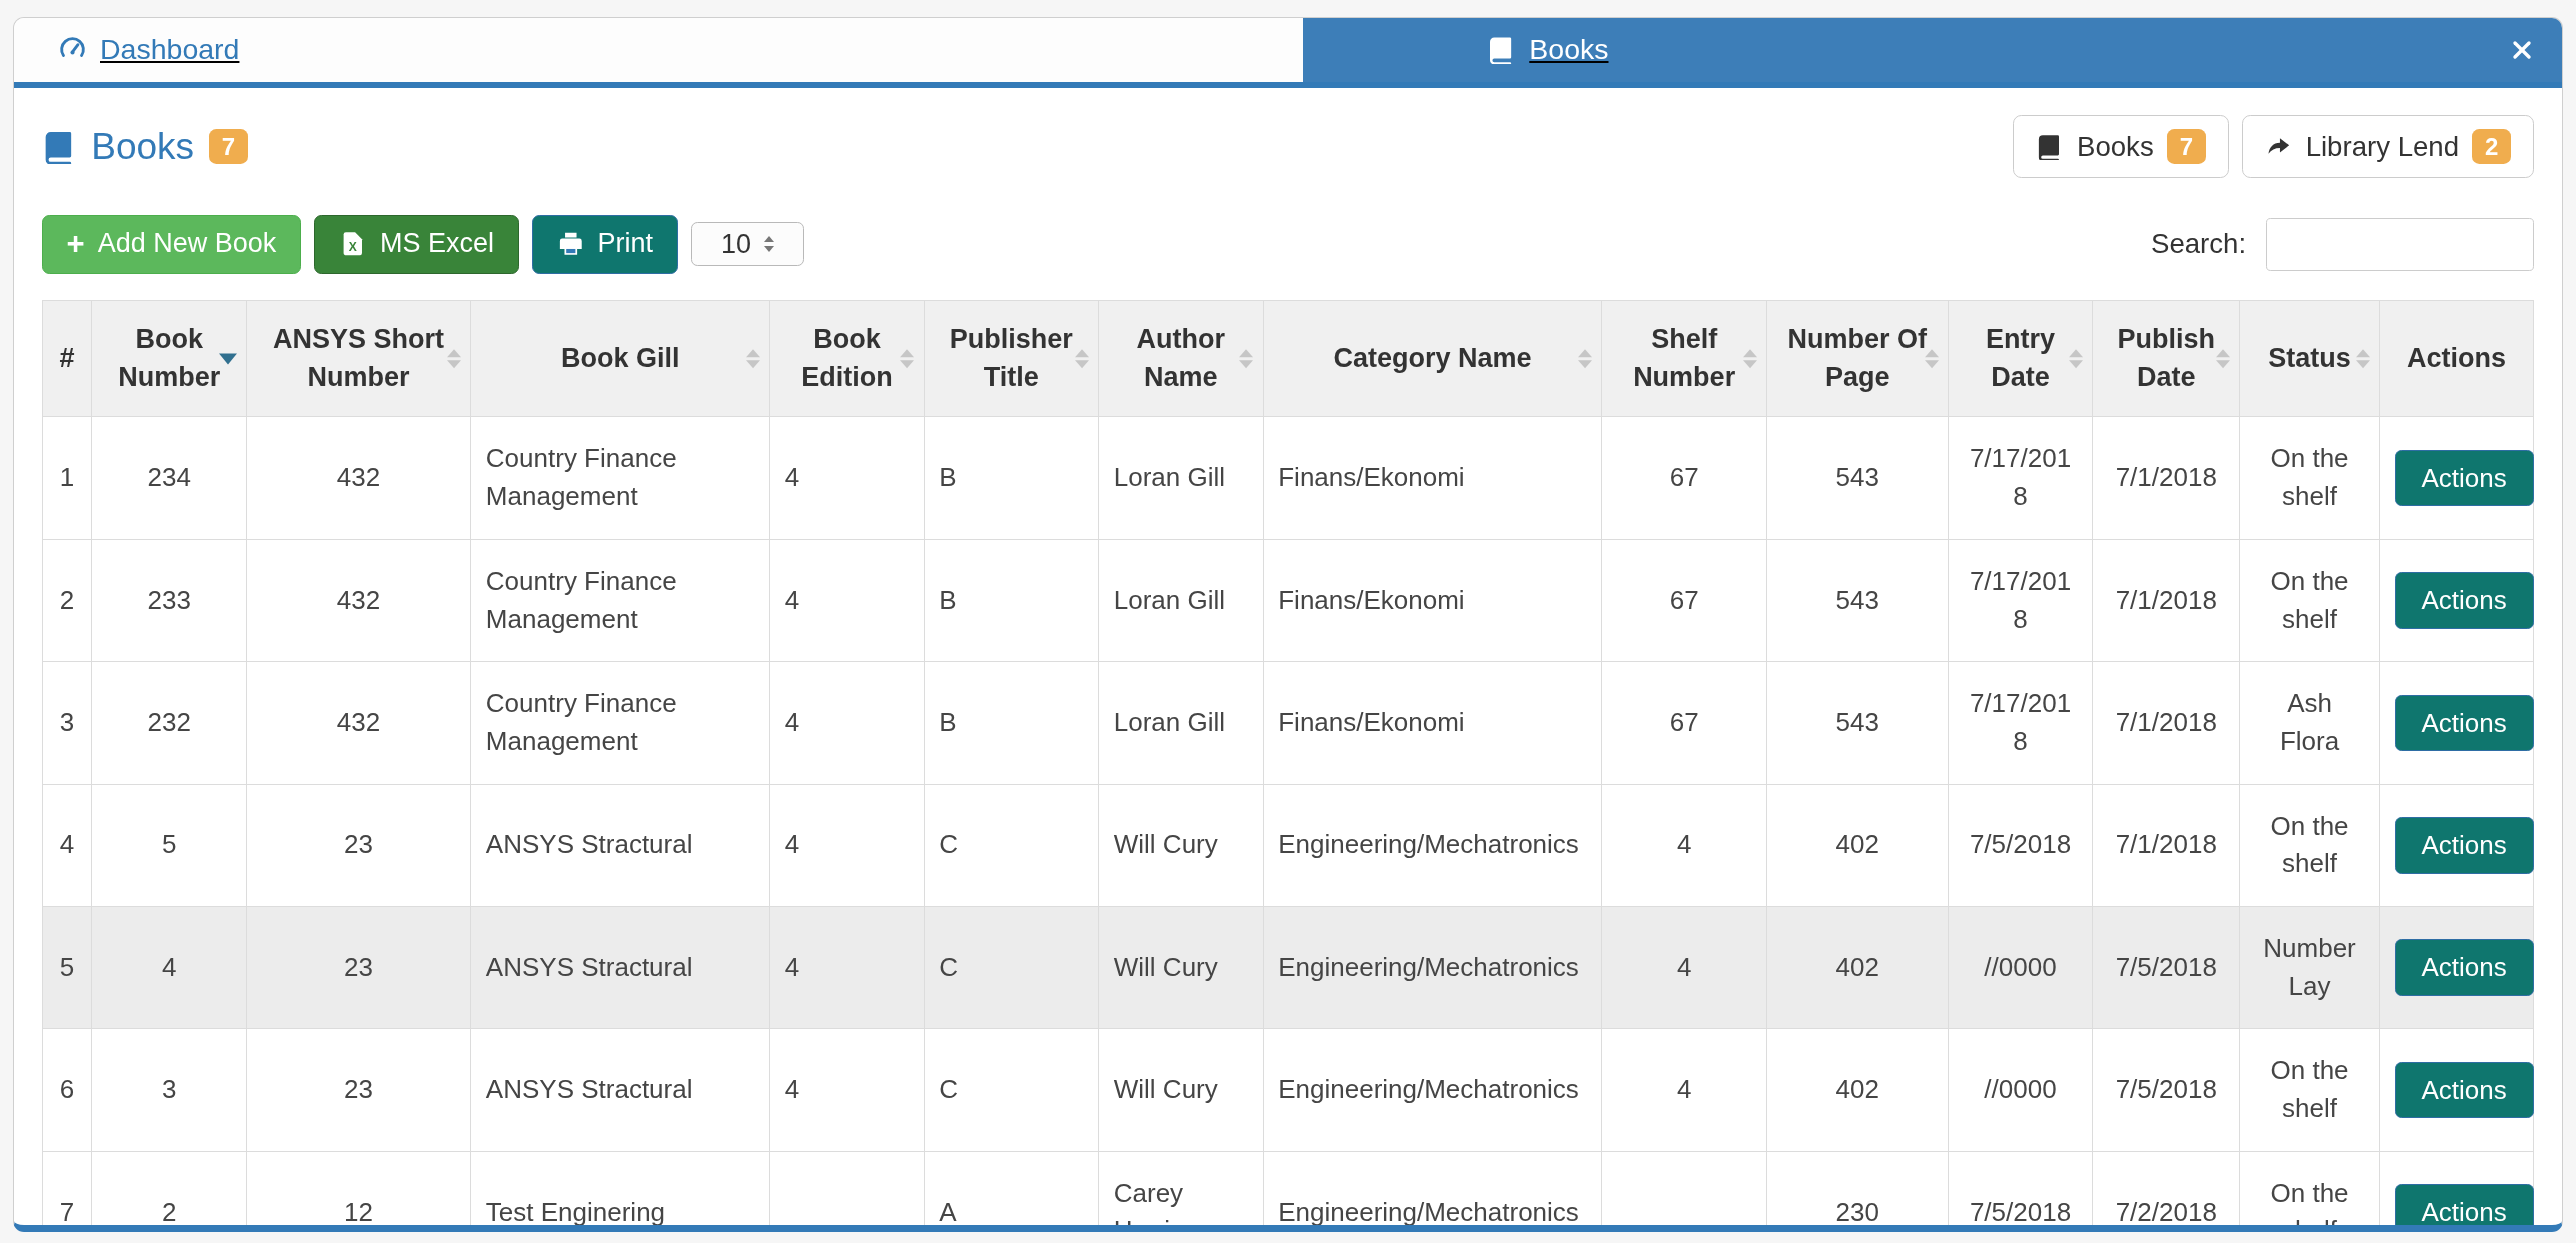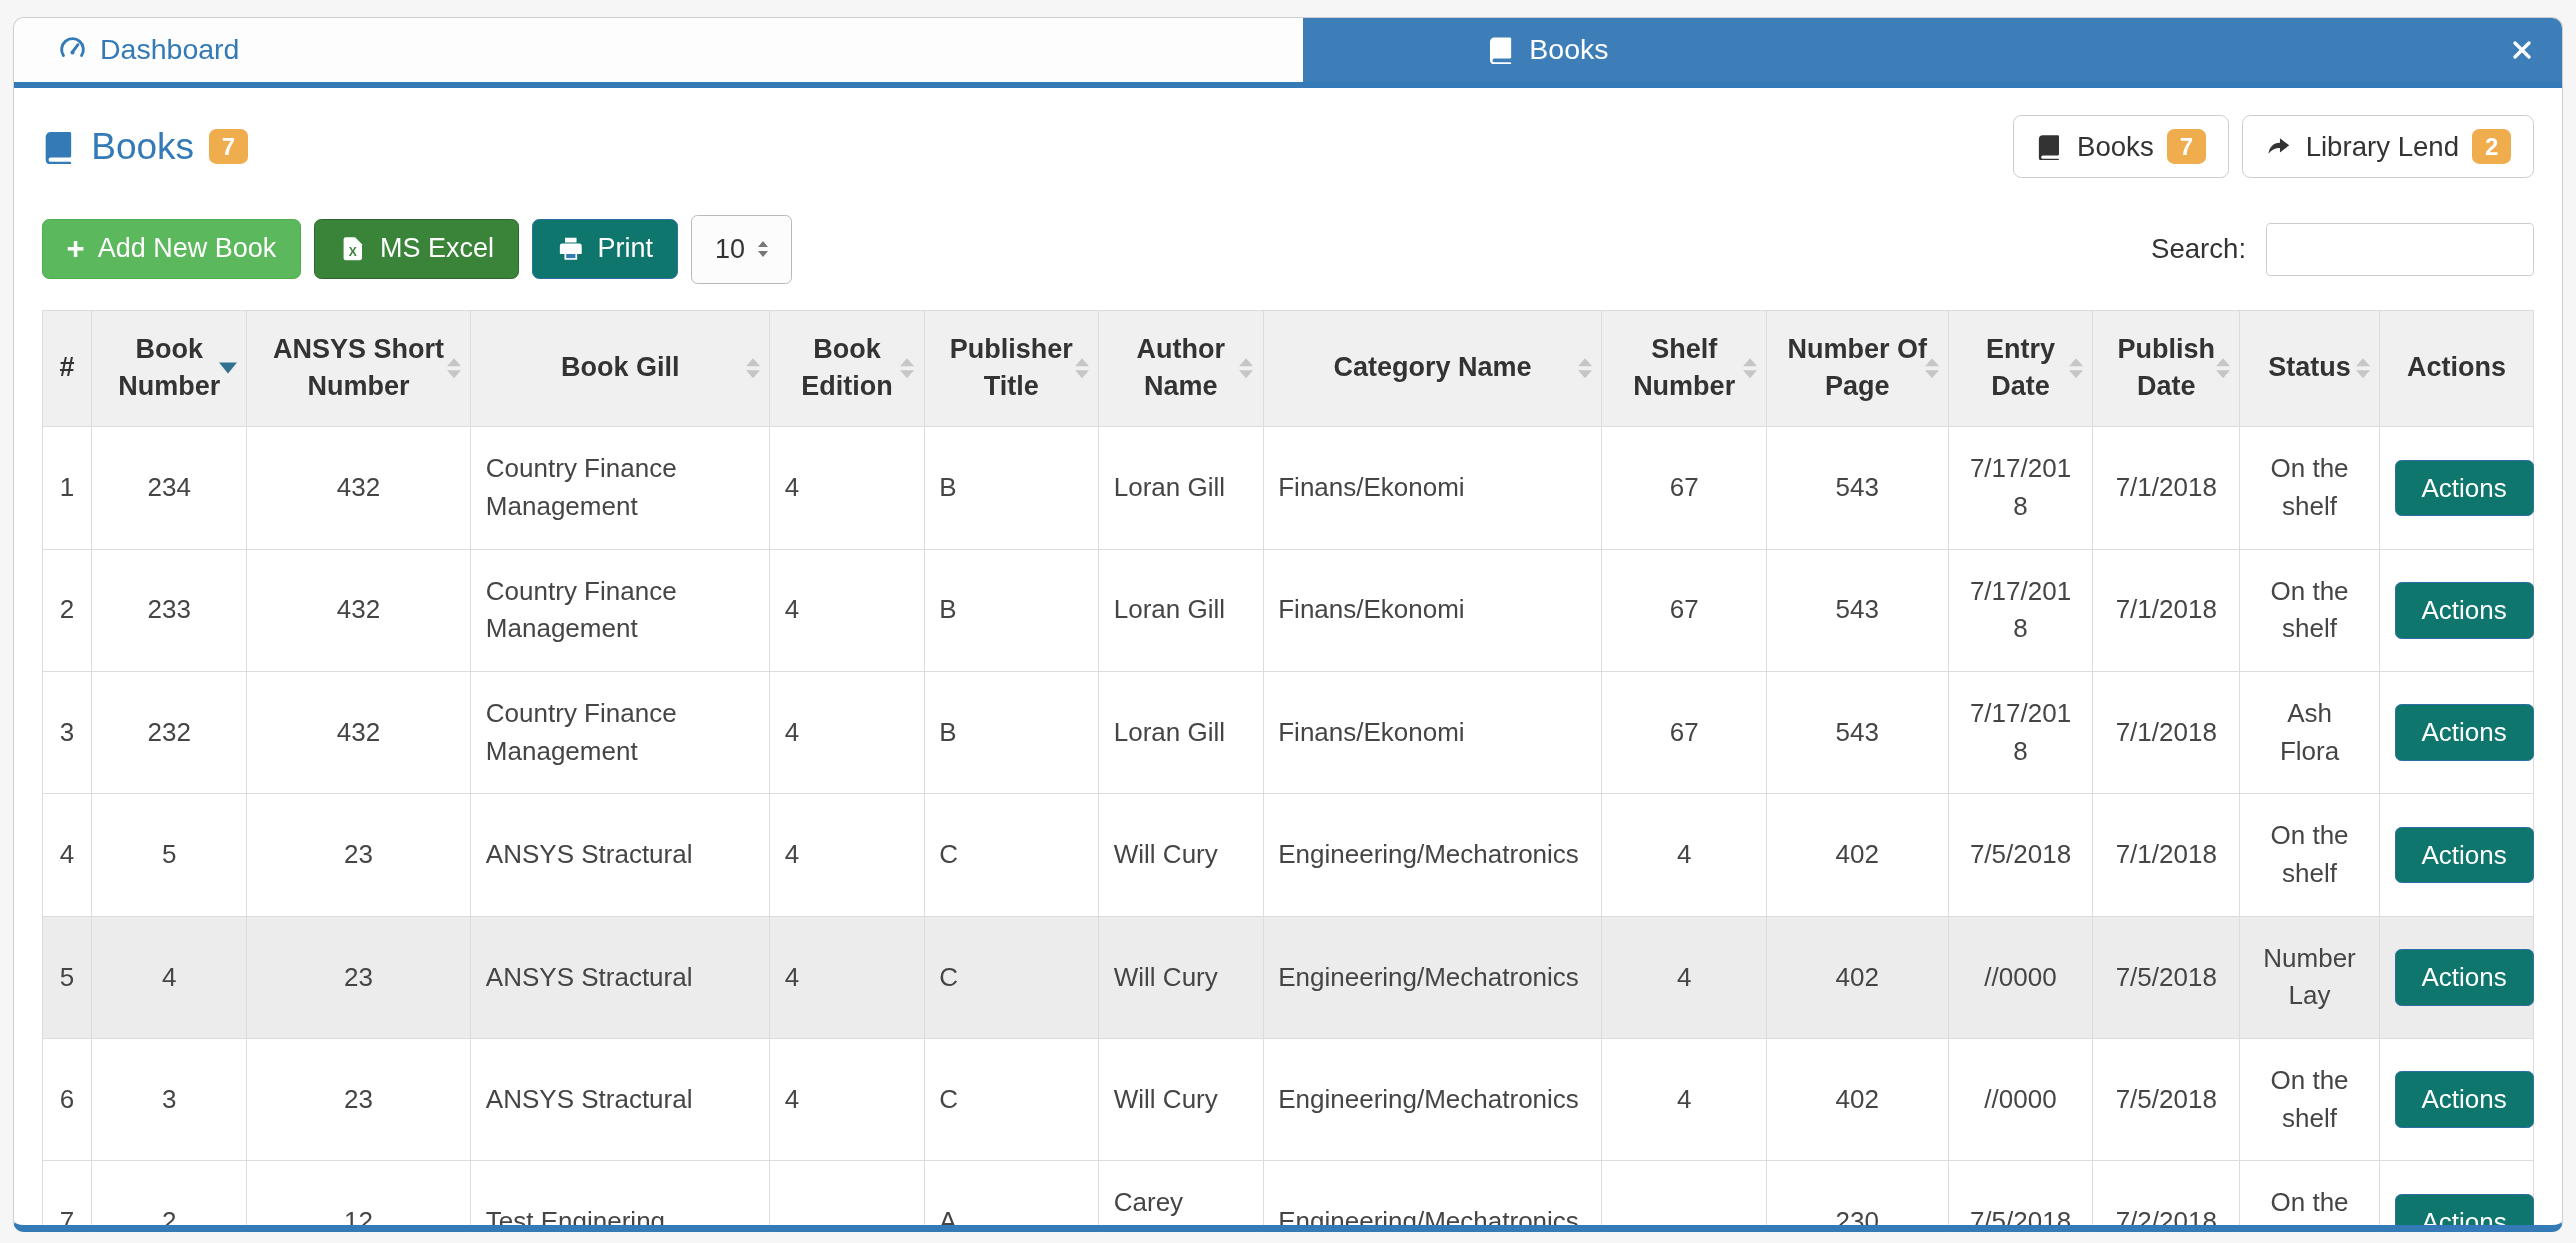--- a/index.html
+++ b/index.html
@@ -11,21 +11,21 @@
   .panel {
     position: absolute; left: 13px; top: 16.5px;
     width: 2550px; height: 1215px;
     background: #fff;
     border: 1.8px solid #cfcfcf;
     border-bottom: 7.3px solid #337ab7;
     border-radius: 11px;
     overflow: hidden;
   }
   
-  .tabbar { display: flex; height: 70px; border-bottom: 6.4px solid #337ab7; }
+  .tabbar { display: flex; height: 70px; border-bottom: 6.4px solid #337ab7; text-decoration: underline; }
   .tab { display: flex; align-items: center; gap: 13px; font-size: 28.5px; cursor: pointer; }
   .tab-inactive { width: 50.6%; background: #fdfdfd; color: #337ab7; padding-left: 44px; }
   .tab-active { flex: 1; background: #3d7eb8; color: #fff; padding-left: 184px; }
   .tab .icon svg { width: 29px; height: 29px; display: block; }
   .tab-close { margin-left: auto; margin-right: 27.6px; display: flex; }
   .tab-close svg { width: 24px; height: 24px; display: block; }
   
   .content { padding: 0 27.6px; }
   .page-header { display: flex; justify-content: space-between; align-items: center; padding: 27.6px 0 5.5px; }
   .page-title { display: flex; align-items: center; gap: 14.7px; color: #337ab7; font-size: 37px; }
@@ -50,23 +50,23 @@
     border-radius: 7.3px; font-size: 27px; padding: 13.8px 24px;
     color: #fff; border: 1.8px solid transparent;
     font-family: inherit; cursor: pointer; line-height: 1.1;
   }
   .btn .icon svg { width: 27.6px; height: 27.6px; display: block; }
   .btn-success { background: #5cb85c; border-color: #4cae4c; }
   .btn-excel   { background: #398439; border-color: #2d672d; }
   .btn-primary { background: #0f766e; border-color: #2e6da4; }
   .plus-icon { font-size: 31px; font-weight: bold; line-height: 0.8; }
   .page-size {
-    height: 69px; border: 1.8px solid #b9b9b9; border-radius: 6.4px;
+    height: 44px; border: 1.8px solid #b9b9b9; border-radius: 6.4px;
     background: #fcfcfc; display: inline-flex; align-items: center;
-    gap: 13px; padding: 0 23px; font-size: 27px; color: #333; cursor: pointer;
+    gap: 13px; padding: 0 29px; font-size: 27px; color: #333; cursor: pointer;
   }
   .spacer { flex: 1; }
   .search-label { font-size: 27.6px; color: #333; margin-right: 7.3px; }
   .search-input {
     width: 268px; height: 53px; border: 1.8px solid #ccc; border-radius: 4.6px;
     font-size: 26px; padding: 0 13px; font-family: inherit; outline: none;
   }
   
   .caret { display: block; width: 0; height: 0; border-left: 7.3px solid transparent; border-right: 7.3px solid transparent; }
   .caret.up   { border-bottom: 8.3px solid #c6c6c6; margin-bottom: 3.7px; }

